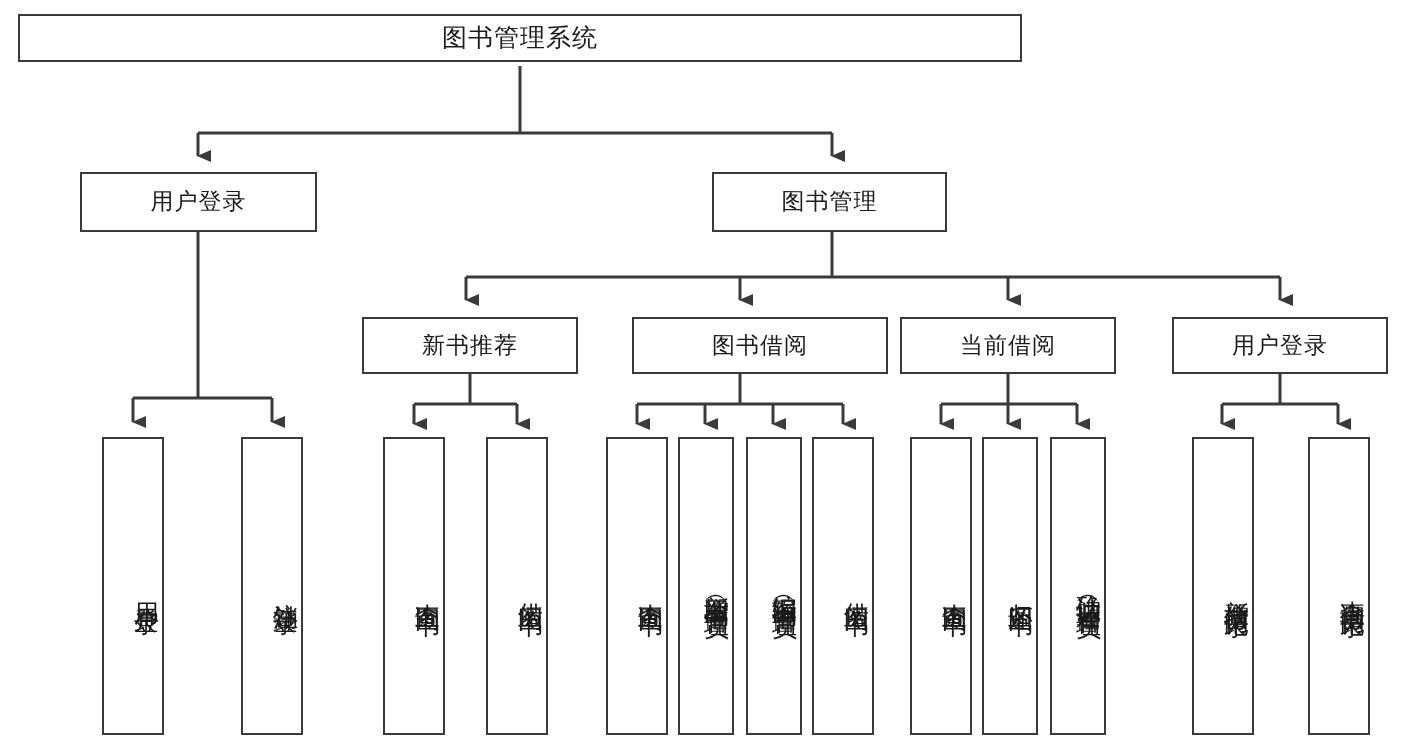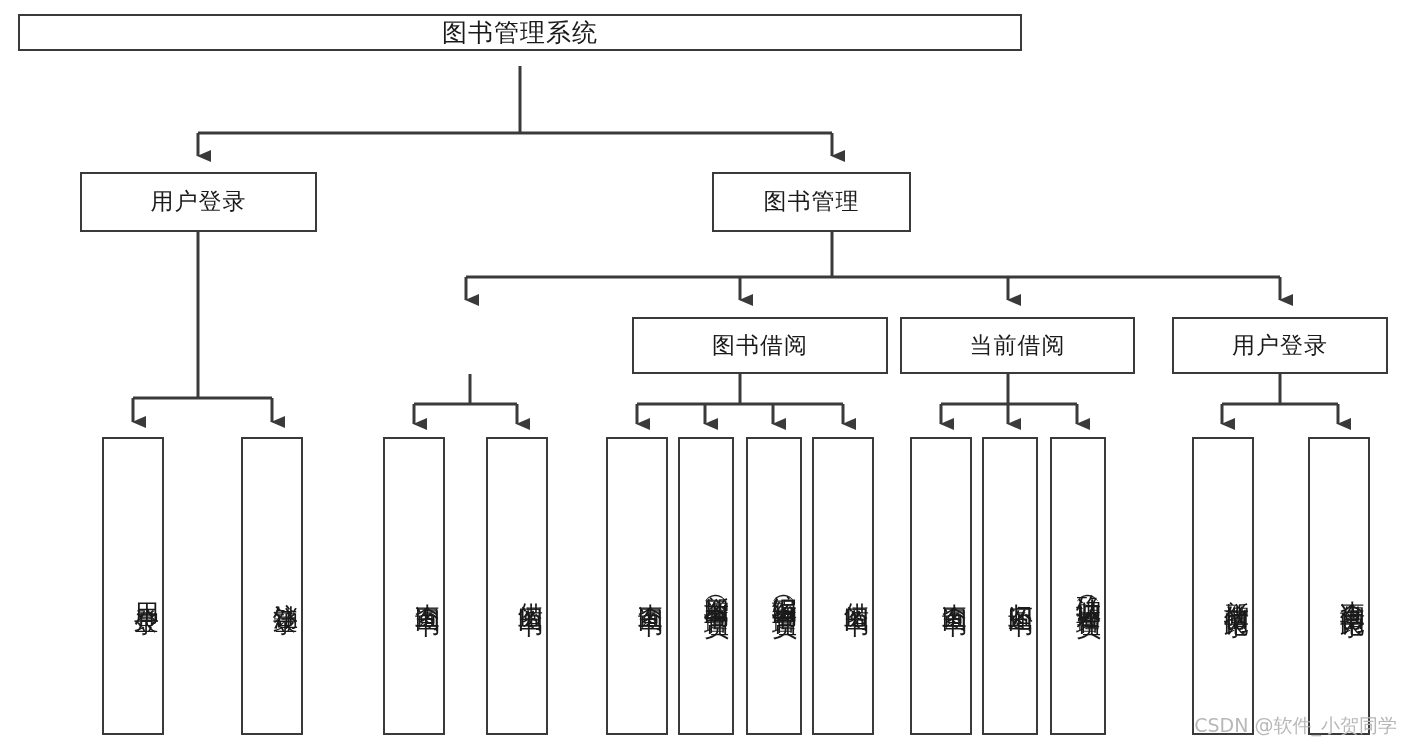--- a/index.html
+++ b/index.html
@@ -117,42 +117,42 @@
       <path d="M 1008 404 L 1008 424" marker-end="url(#arrow)"></path>
       <path d="M 1077 404 L 1077 424" marker-end="url(#arrow)"></path>
 
       <path d="M 1280 374 L 1280 404"></path>
       <path d="M 1222 404 L 1338 404"></path>
       <path d="M 1222 404 L 1222 424" marker-end="url(#arrow)"></path>
       <path d="M 1338 404 L 1338 424" marker-end="url(#arrow)"></path>
     </g>
   </svg>
 
-  <div class="node node-h node-root" style="left:18px; top:14px; width:1004px; height:37px;">图书管理系统</div>
+  <div class="node node-h node-root" style="left:18px; top:14px; width:1004px; height:48px;">图书管理系统</div>
 
   <div class="node node-h" style="left:80px; top:172px; width:237px; height:60px;">用户登录</div>
-  <div class="node node-h" style="left:712px; top:172px; width:199px; height:60px;">图书管理</div>
+  <div class="node node-h" style="left:712px; top:172px; width:235px; height:60px;">图书管理</div>
 
+  <div class="node node-h" style="left:362px; top:317px; width:216px; height:57px;">新书推荐</div>
   <div class="node node-h" style="left:632px; top:317px; width:256px; height:57px;">图书借阅</div>
-  <div class="node node-h" style="left:900px; top:317px; width:235px; height:57px;">当前借阅</div>
+  <div class="node node-h" style="left:900px; top:317px; width:216px; height:57px;">当前借阅</div>
   <div class="node node-h" style="left:1172px; top:317px; width:216px; height:57px;">用户登录</div>
 
   <div class="node node-v" style="left:102px; top:437px; width:62px; height:298px;">用户登录</div>
   <div class="node node-v" style="left:241px; top:437px; width:62px; height:298px;">注销登录</div>
 
   <div class="node node-v" style="left:383px; top:437px; width:62px; height:298px;">查询图书</div>
   <div class="node node-v" style="left:486px; top:437px; width:62px; height:298px;">借阅图书</div>
 
   <div class="node node-v" style="left:606px; top:437px; width:62px; height:298px;">查询图书</div>
   <div class="node node-v tall" style="left:678px; top:437px; width:56px; height:298px;">新增图书（管理员）</div>
   <div class="node node-v tall" style="left:746px; top:437px; width:56px; height:298px;">编辑图书（管理员）</div>
   <div class="node node-v" style="left:812px; top:437px; width:62px; height:298px;">借阅图书</div>
 
   <div class="node node-v" style="left:910px; top:437px; width:62px; height:298px;">查询图书</div>
   <div class="node node-v" style="left:982px; top:437px; width:56px; height:298px;">归还图书</div>
   <div class="node node-v tall" style="left:1050px; top:437px; width:56px; height:298px;">确认归还（管理员）</div>
 
   <div class="node node-v" style="left:1192px; top:437px; width:62px; height:298px;">新增借阅记录</div>
   <div class="node node-v" style="left:1308px; top:437px; width:62px; height:298px;">查询借阅记录</div>
 
-  <div class="watermark">CSDN @软件_小贺同学</div>
 
 </div>
 
 </body></html>

